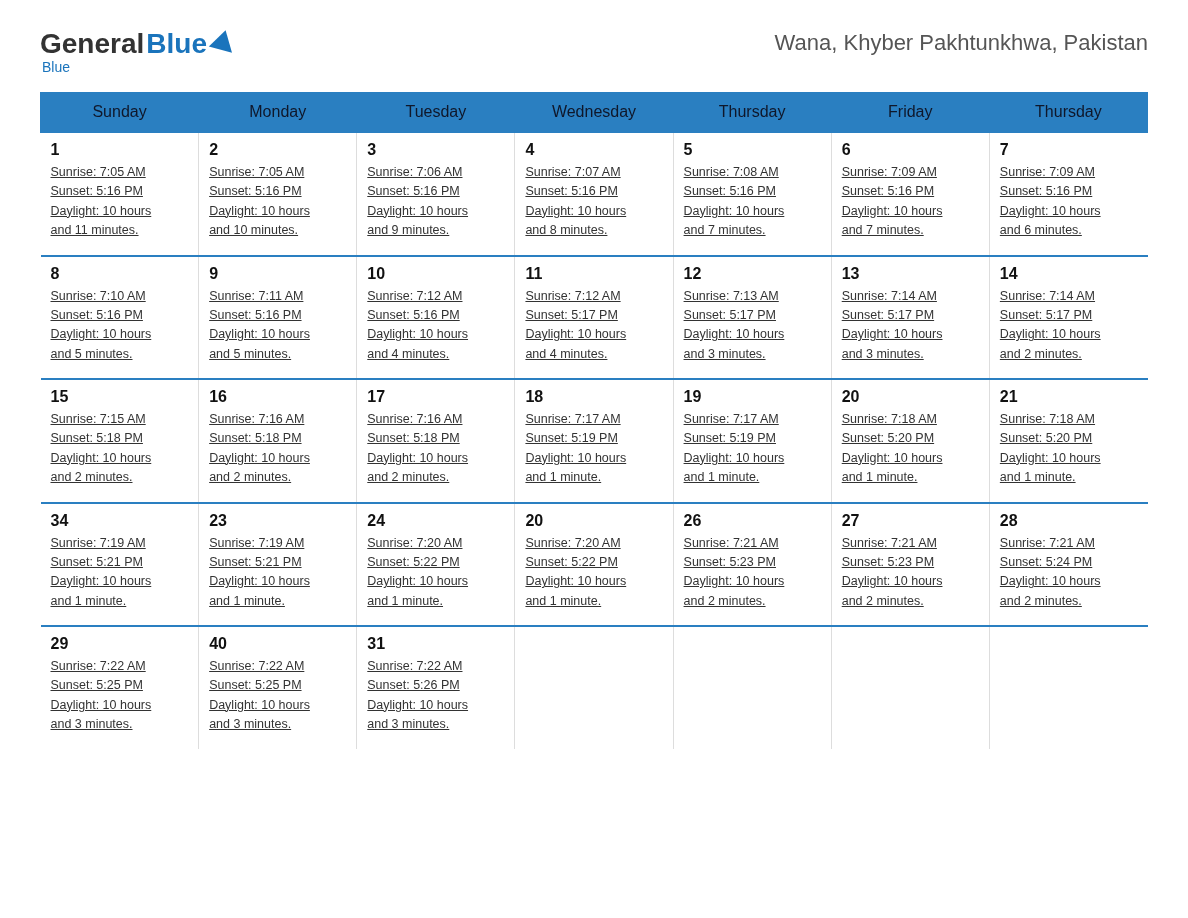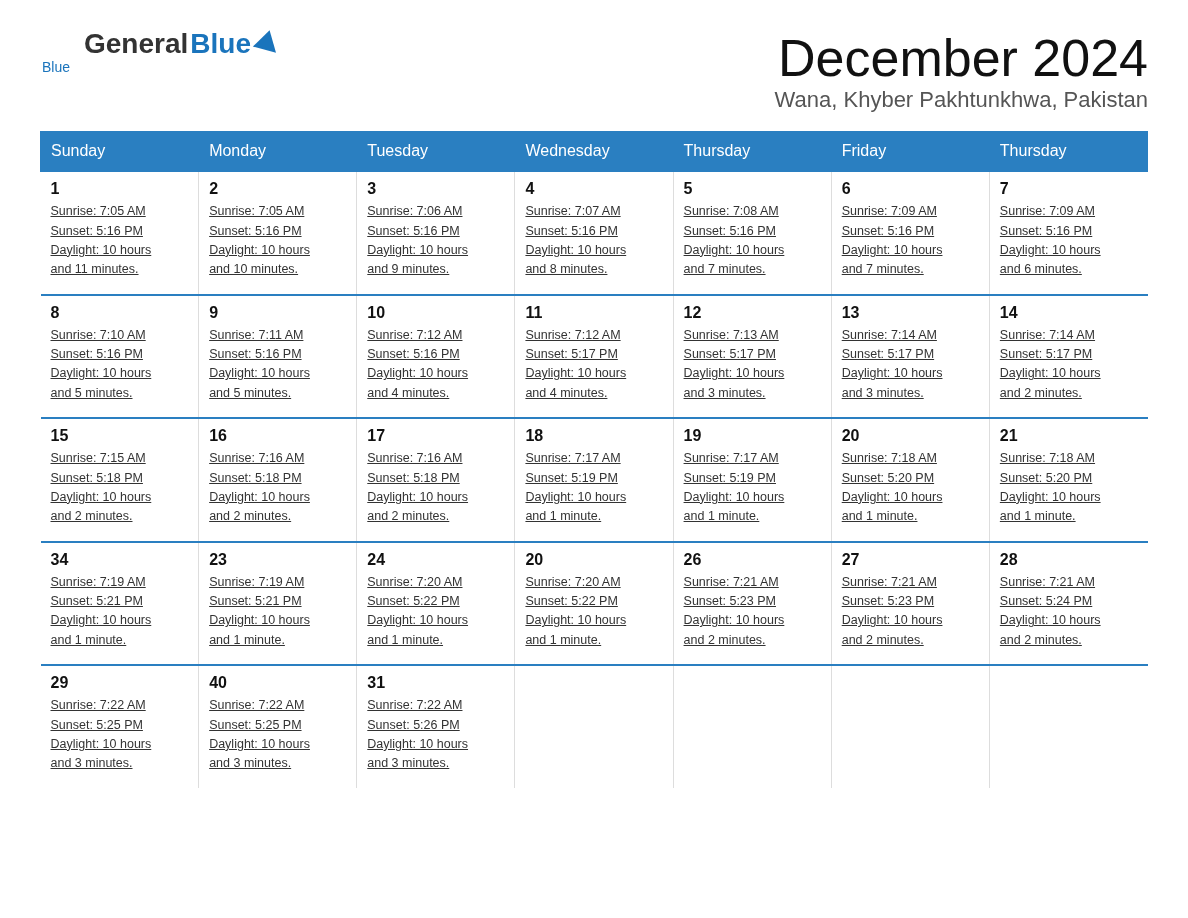--- a/index.html
+++ b/index.html
@@ -21,21 +21,20 @@
       align-items: flex-start;
       line-height: 1;
     }
     .logo-text {
       font-size: 28px;
       font-weight: bold;
       color: #333;
       display: flex;
       align-items: center;
       gap: 2px;
-      margin-left: 44px;
     }
     .logo-general { color: #333; }
     .logo-blue { color: #1a74bc; }
     .logo-triangle {
       width: 0; height: 0;
       border-left: 12px solid transparent;
       border-right: 12px solid transparent;
       border-bottom: 20px solid #1a74bc;
       display: inline-block;
       margin-left: 2px;
@@ -64,25 +63,25 @@
     }
     table {
       width: 100%;
       border-collapse: collapse;
       margin-top: 10px;
     }
     thead tr {
       background: #2a7fc1;
     }
     thead th {
-      color: #ffffff;
+      color: #0f172a;
       font-size: 16px;
       font-weight: normal;
       padding: 10px 10px;
-      text-align: left;
+      text-align: center;
       border: 1px solid #2a7fc1;
     }
     tbody tr {
       border-top: 2px solid #2a7fc1;
     }
     tbody td {
       vertical-align: top;
       padding: 8px 10px 14px 10px;
       font-size: 13px;
       color: #333;
@@ -111,21 +110,20 @@
 <div class="header">
   <div class="logo">
     <div class="logo-text">
       <span class="logo-general">General</span>
         <span class="logo-blue">Blue</span>
       <span class="logo-triangle"></span>
     </div>
     <div class="logo-subtitle">Blue</div>
   </div>
   <div class="title-block">
-    <div class="month-title">December 2024</div>
     <div class="location">Wana, Khyber Pakhtunkhwa, Pakistan</div>
   </div>
 </div>
 
 <table>
   <thead>
     <tr>
     <th>Sunday</th>
         <th>Monday</th>
         <th>Tuesday</th>

